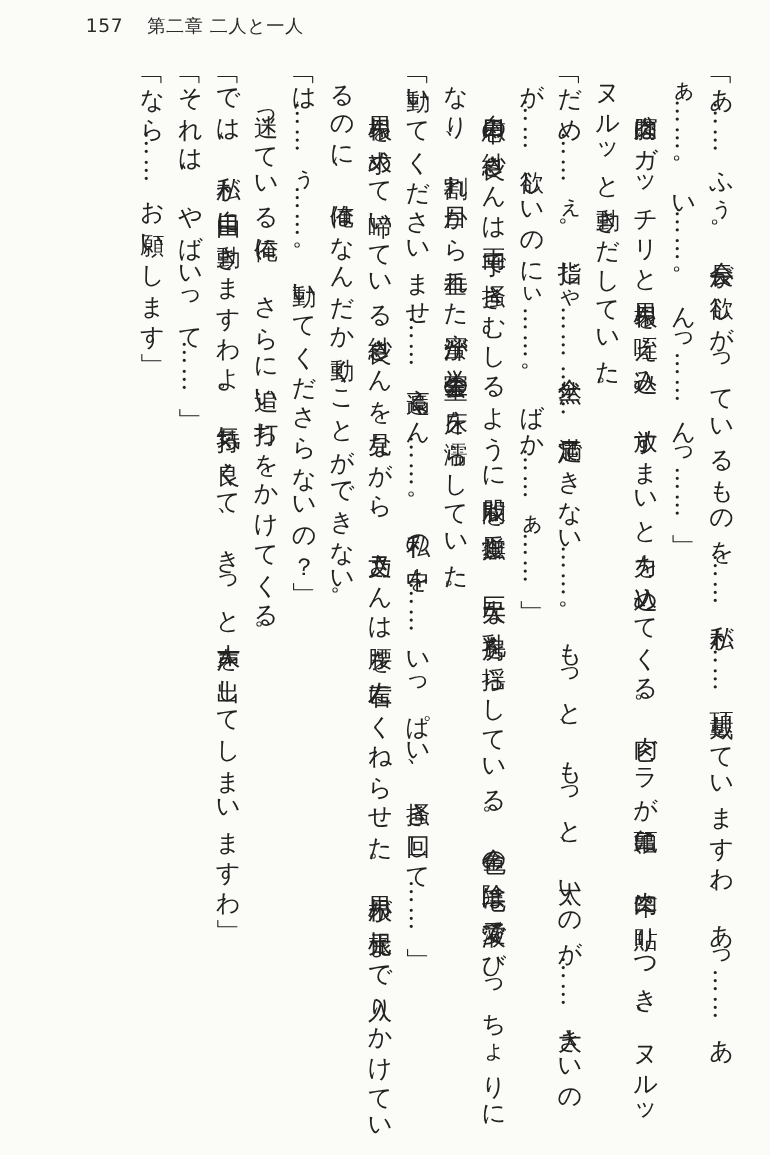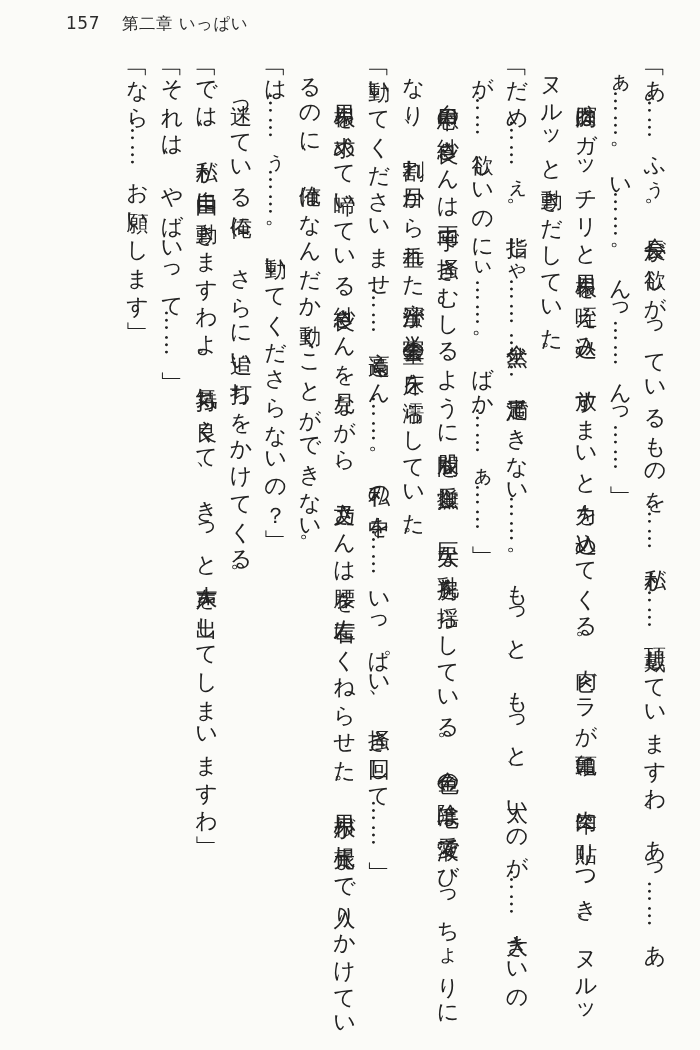--- a/index.html
+++ b/index.html
@@ -9,21 +9,21 @@
     height: 1050px;
     background: #fbfbf8;
     position: relative;
     overflow: hidden;
     font-family: "DejaVu Serif", "Liberation Serif", serif;
     color: #1f1f1f;
   }
   .page-header {
     position: absolute;
     top: 13px;
-    left: 66px;
+    left: 78px;
     display: flex;
     align-items: baseline;
     font-family: "DejaVu Sans", "Liberation Sans", sans-serif;
     font-size: 17px;
     color: #2b2b2b;
     letter-spacing: 0.5px;
   }
   .page-number { margin-right: 22px; }
   .chapter-title { font-size: 16.5px; }
   .body-text {
@@ -41,21 +41,21 @@
     color: #222;
   }
   .body-text p { margin: 0; padding: 0; }
   .body-text p.indent { text-indent: 24.5px; }
 </style>
 </head>
 <body>
 
 <header class="page-header">
   <span class="page-number">157</span>
-  <span class="chapter-title">第二章 いっぱい</span>
+  <span class="chapter-title">第二章 二人と一人</span>
 </header>
 
 <main class="body-text">
     <p>「あ……ふぅ。会長が欲しがっているものを……私が……頂戴していますわ。あっ……あぁ……。い……。んっ……んっ……」</p>
     <p class="indent">膣肉はガッチリと男根を咥え込み、放すまいと力を込めてくる。肉ビラが亀頭に、肉竿に貼りつき、ヌルッヌルッと動きだしていた。</p>
     <p>「だめ……ぇ。指じゃ……全然……満足できない……。もっと、もっと、太いのが……大きいのが……欲しいのにぃ……。ばか……ぁ……」</p>
     <p class="indent">自慰中の紗良さんは両手で掻きむしるように股間を愛撫し、巨大な乳房を揺らしている。金色の陰毛は愛液でびっちょりになり、割れ目から垂れた蜜汁が学生会室の床を濡らしていた。</p>
     <p>「動いてくださいませ……高遠くん……。私の中を……いっぱい、掻き回して……」</p>
     <p class="indent">男根を求めて啼いている紗良さんを見ながら、文乃さんは腰を左右にくねらせた。男根が根元まで入りかけているのに、俺はなんだか動くことができない。</p>
     <p>「は……ぅ……。動いてくださらないの？」</p>

